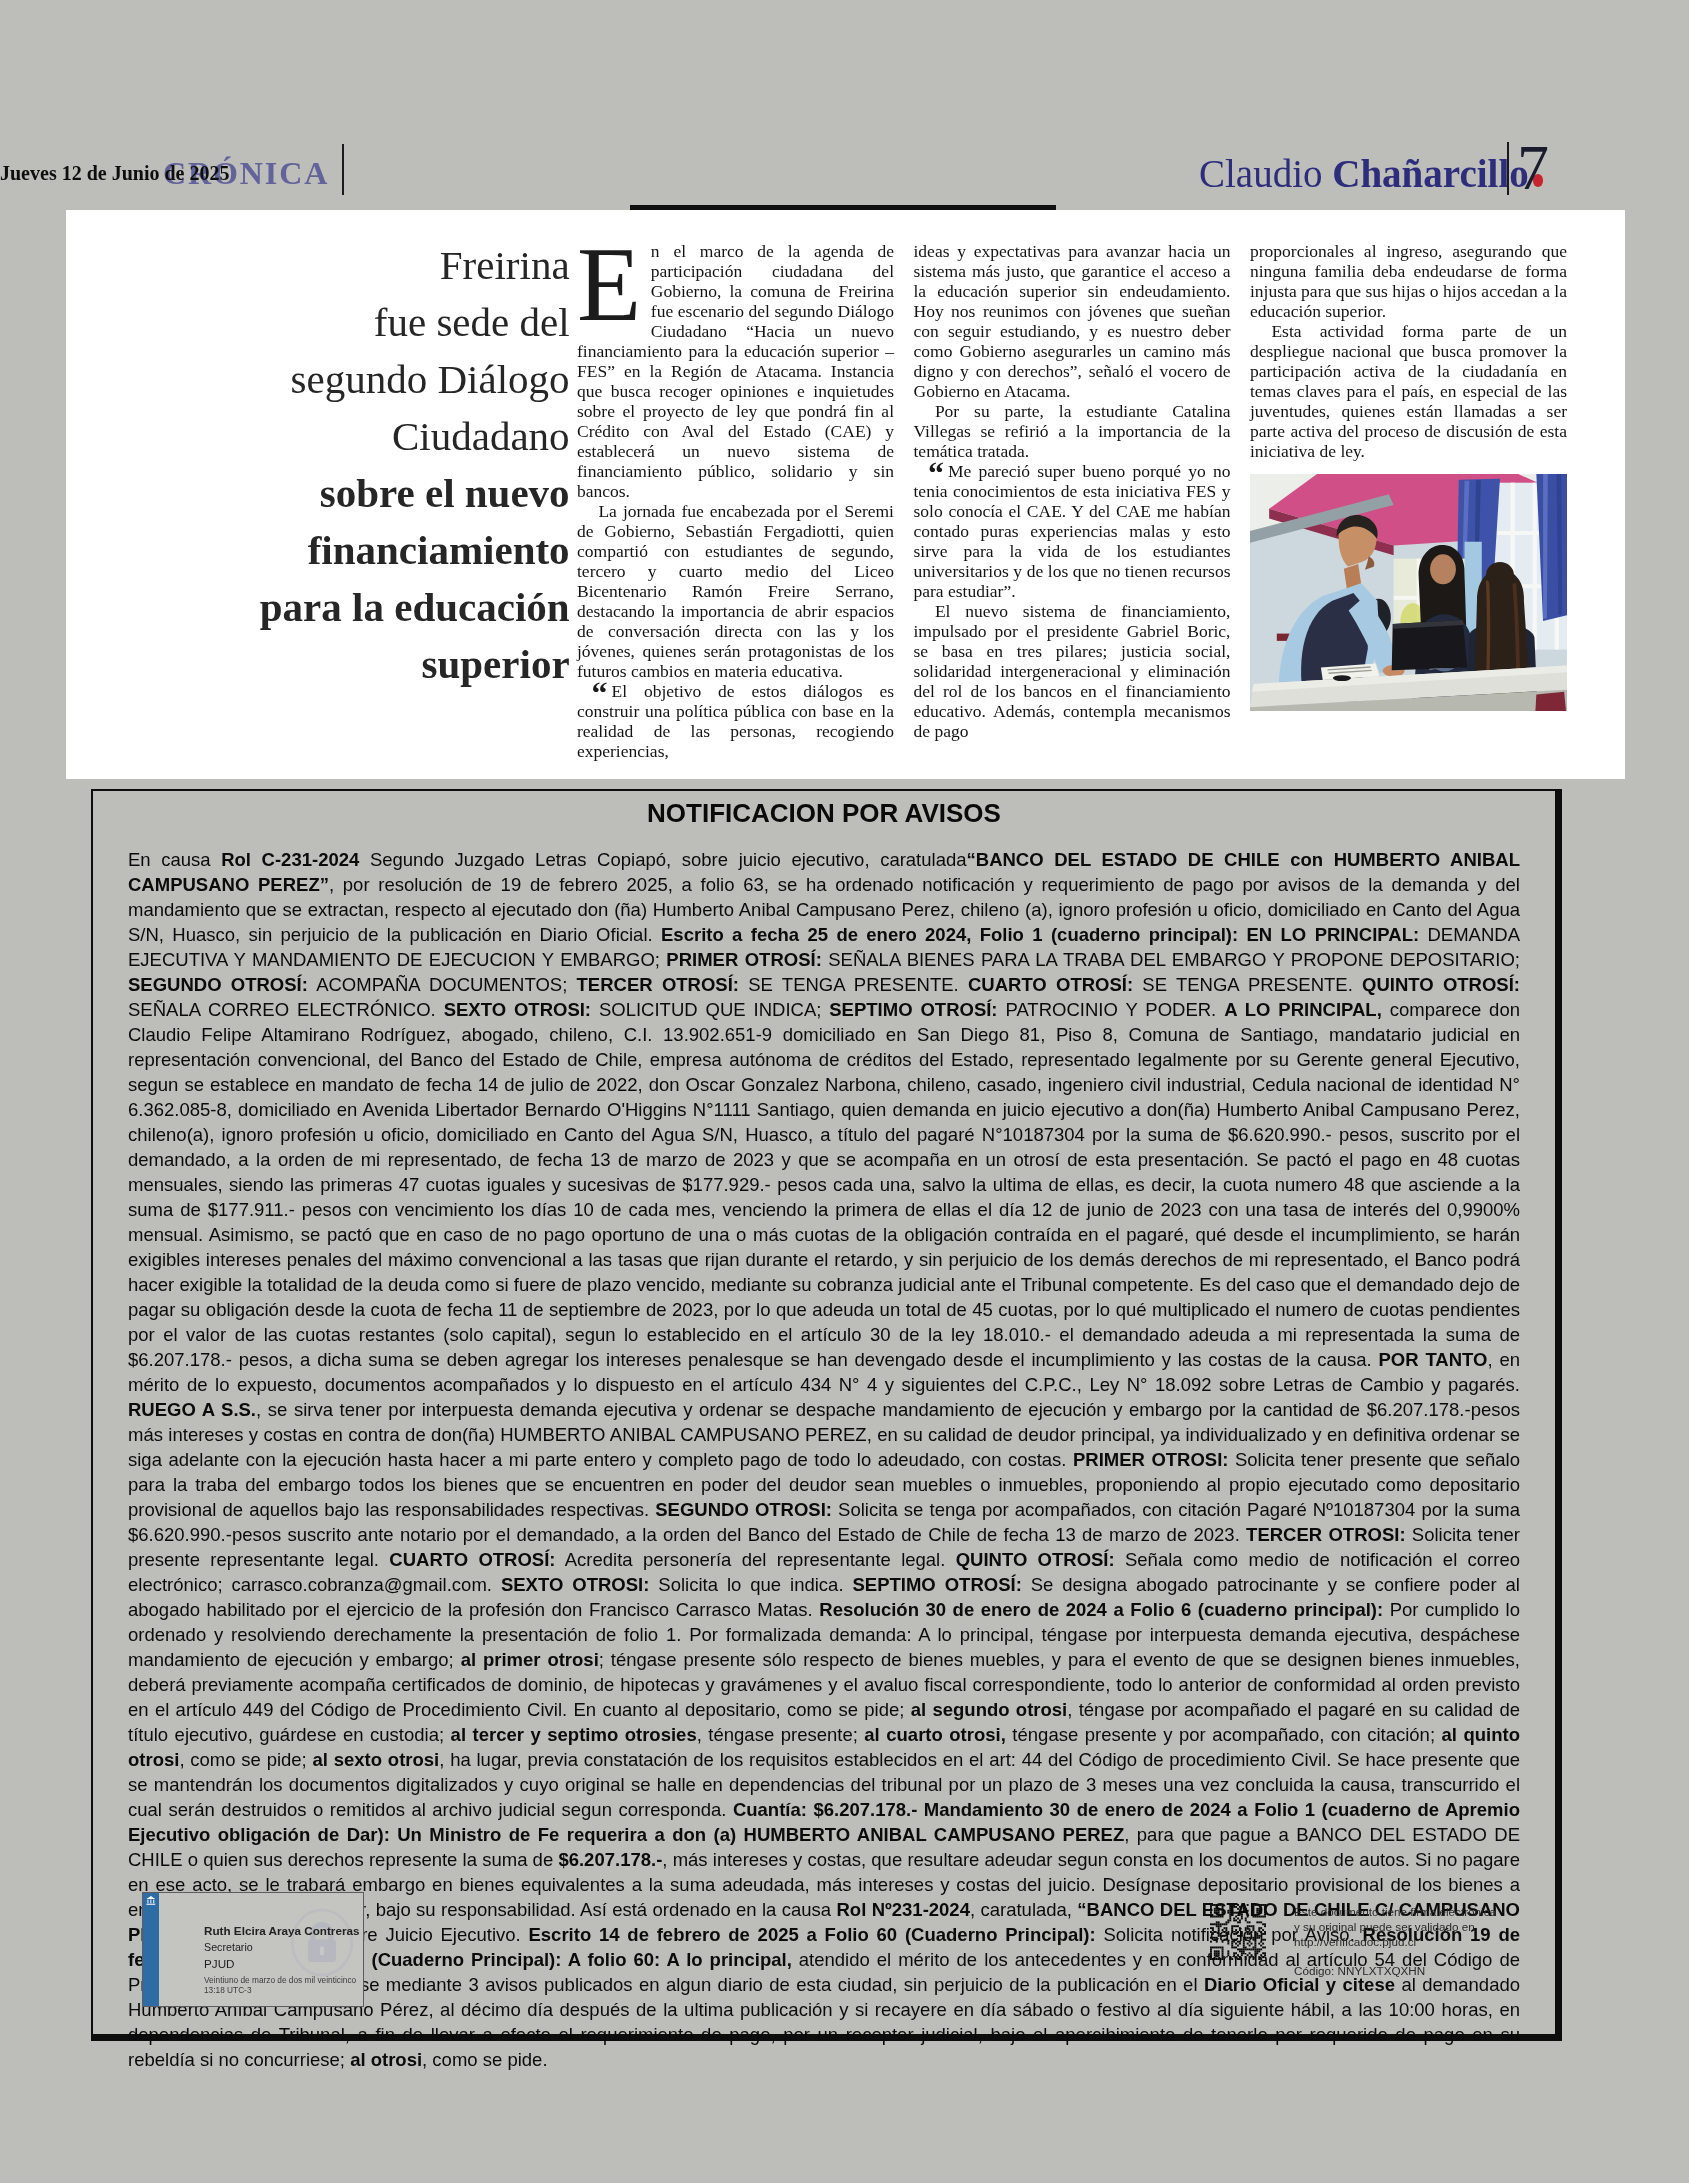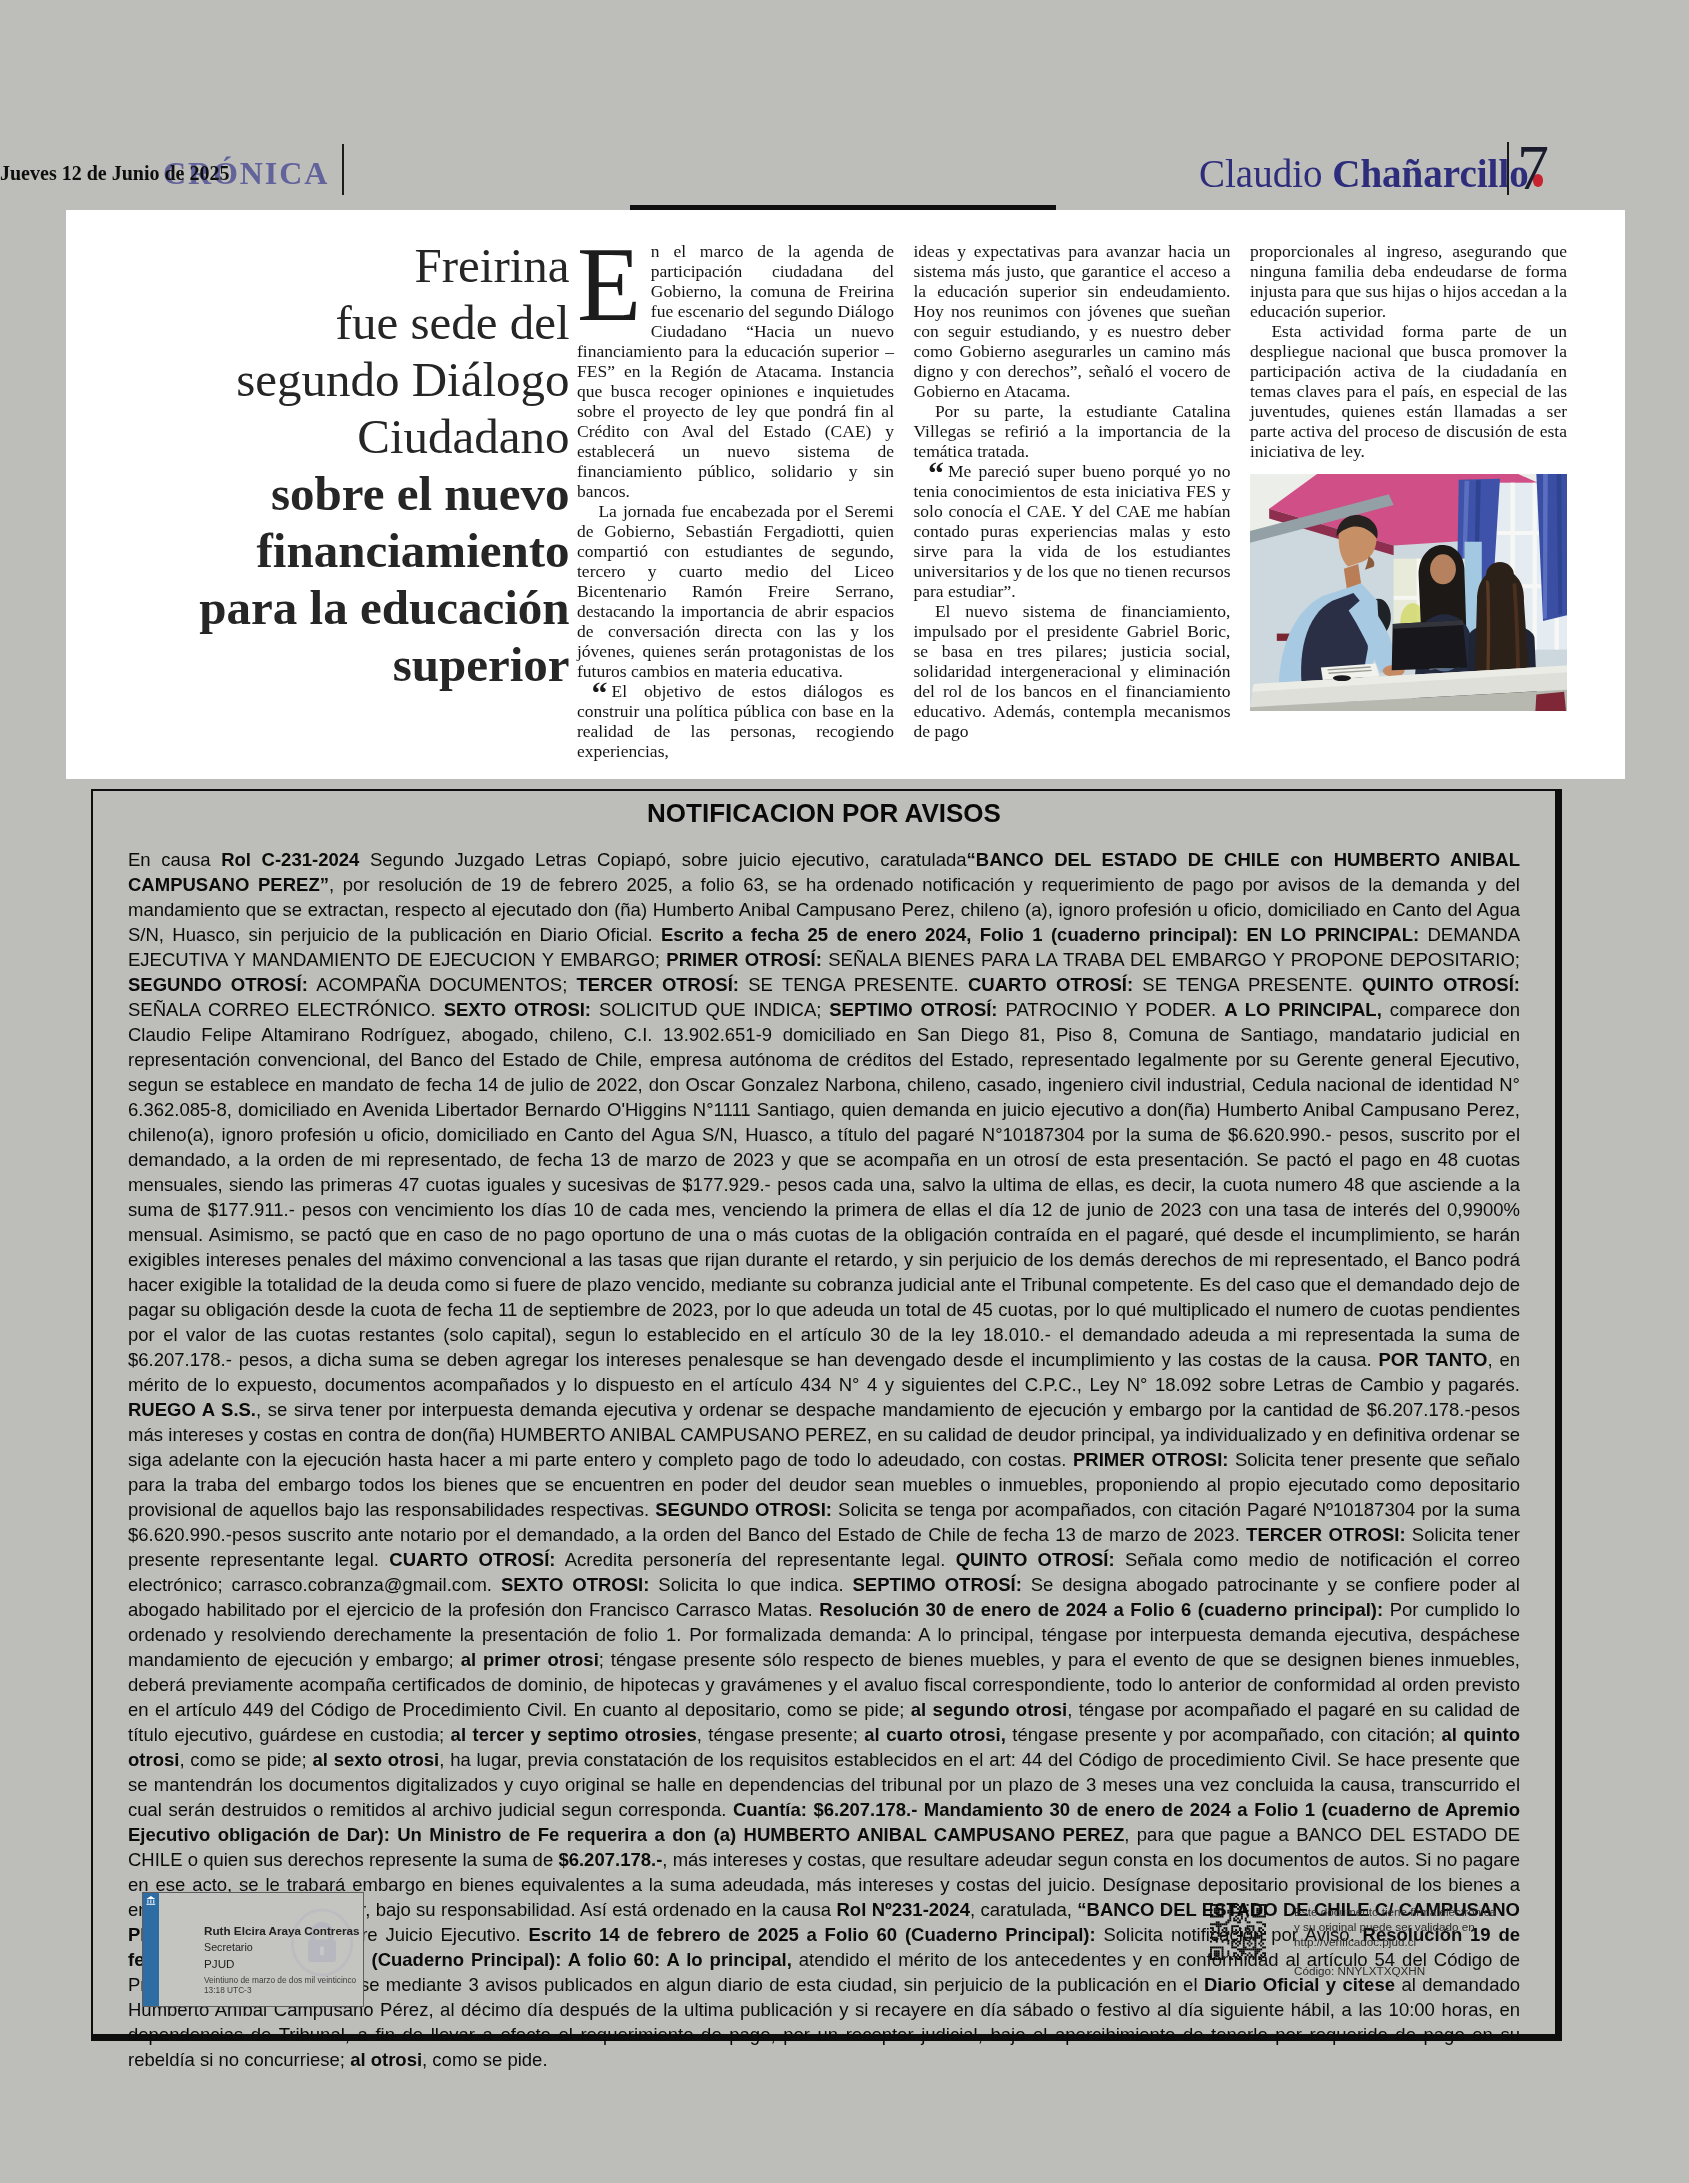--- a/index.html
+++ b/index.html
@@ -18,21 +18,21 @@
   .red-dot{display:inline-block;width:10.7px;height:12.6px;border-radius:50%;
            background:var(--red,#c8232e);margin-left:3.9px;}
   #pageno-divider{left:1507px;top:142px;height:53px;}
   .page-number{position:absolute;left:1517px;top:131px;font-size:64px;font-weight:500;color:#1b1b2e;}
   .header-rule{position:absolute;left:66px;width:1559px;top:214px;height:2.9px;background:#101010;}
   .header-rule-thick{position:absolute;left:630px;width:426px;top:205px;height:9.7px;background:#101010;}
 
   
   .sheet{position:absolute;left:66px;top:210px;width:1559px;height:569px;background:#ffffff;}
   .headline{position:absolute;left:14.6px;top:27px;width:489px;text-align:right;color:#262626;}
-  .headline .line{font-size:49px;line-height:57px;font-weight:400;}
+  .headline .line{font-size:41px;line-height:57px;font-weight:400;}
   .headline .line.b{font-weight:700;}
 
   .cols{position:absolute;left:511px;top:31px;width:990px;height:521px;
         display:flex;gap:19.5px;}
   .col{flex:1 1 0;font-size:17.5px;line-height:20px;text-align:justify;color:#141414;}
   .para{margin:0;}
   .para + .para{text-indent:21.4px;}
   .para.quote{text-indent:14.6px;}
   .dropcap{float:left;font-size:105px;line-height:82px;padding:2.9px 9.7px 0 0;
            font-weight:500;color:#1c1c1c;}

